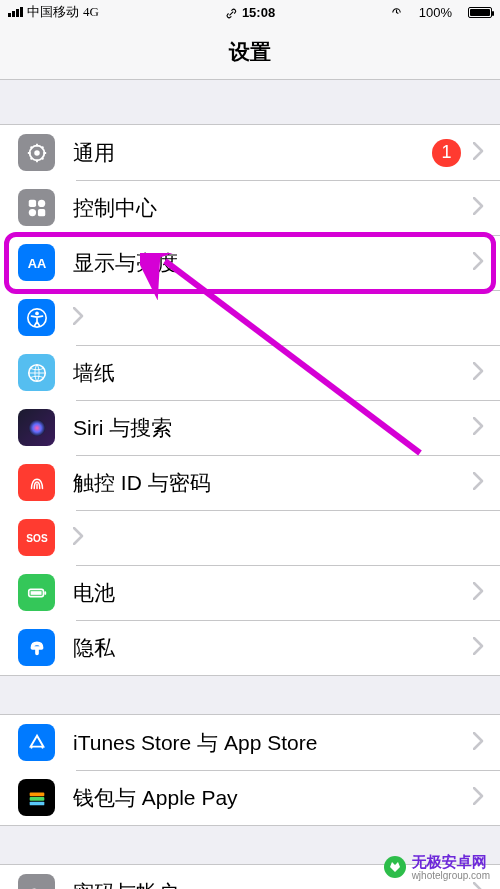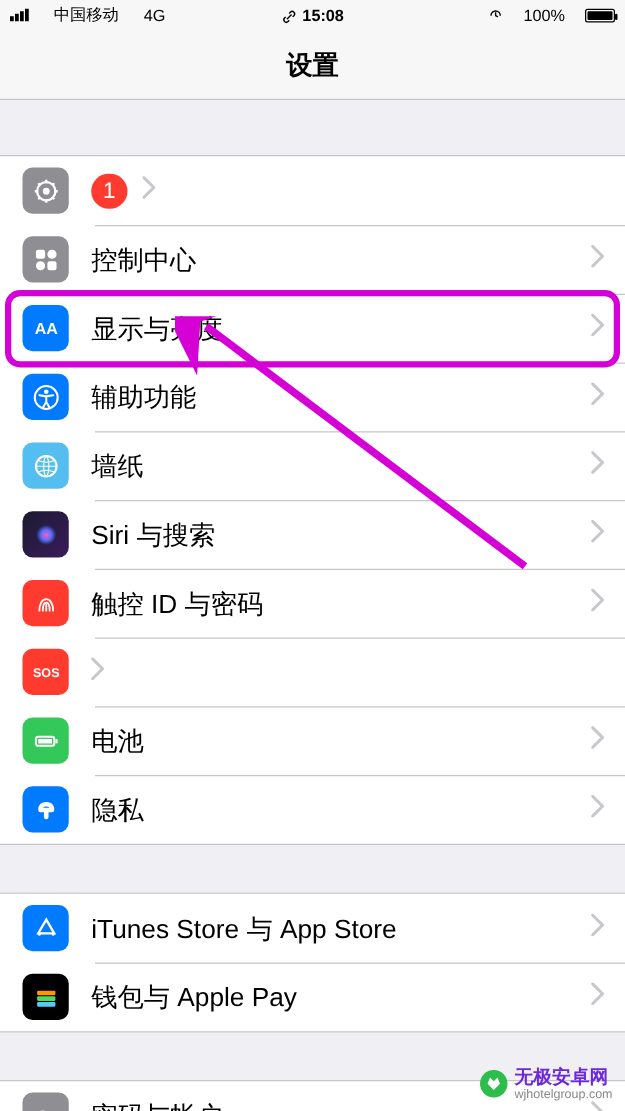--- a/index.html
+++ b/index.html
@@ -15,21 +15,21 @@
       height: 24px;
       background: #f7f7f8;
       display: flex;
       align-items: center;
       padding: 0 8px;
       font-size: 13px;
       font-weight: 500;
       color: #000;
       justify-content: space-between;
     }
-    .sb-left { display: flex; align-items: center; gap: 20px; }
+    .sb-left { display: flex; align-items: center; gap: 4px; font-family: Liberation Serif, serif; }
     .sb-center { position: absolute; left: 50%; transform: translateX(-50%); display: flex; align-items: flex-end; gap: 4px; font-weight: 600; }
     .sb-right { display: flex; align-items: center; gap: 16px; }
     .signal-bars { display: inline-flex; gap: 1px; align-items: flex-end; }
     .signal-bars span { width: 3px; background: #000; display: inline-block; }
     .signal-bars span:nth-child(1){height:4px}.signal-bars span:nth-child(2){height:6px}.signal-bars span:nth-child(3){height:8px}.signal-bars span:nth-child(4){height:10px}
     .nav-bar {
       height: 56px;
       background: #f7f7f8;
       display: flex;
       align-items: center;
@@ -224,20 +224,21 @@
 
 <div class="content" id="content">
     <div class="group-spacer"></div>
     <div class="group">
       <div class="row">
         <div class="icon bg-gray">
           <svg>
             <use href="#general-icon"></use>
           </svg>
         </div>
+        <div class="label">通用</div>
         <div class="badge">1</div>
         <div class="chevron"><svg>
             <use href="#chev-right"></use>
           </svg></div>
       </div>
       <div class="row">
         <div class="icon bg-gray">
           <svg>
             <use href="#control-center-icon"></use>
           </svg>
@@ -258,21 +259,20 @@
         <div class="chevron"><svg>
             <use href="#chev-right"></use>
           </svg></div>
       </div>
       <div class="row">
         <div class="icon bg-blue">
           <svg>
             <use href="#accessibility-icon"></use>
           </svg>
         </div>
-        <div class="label">辅助功能</div>
         <div class="chevron"><svg>
             <use href="#chev-right"></use>
           </svg></div>
       </div>
       <div class="row">
         <div class="icon bg-teal">
           <svg>
             <use href="#wallpaper-icon"></use>
           </svg>
         </div>

